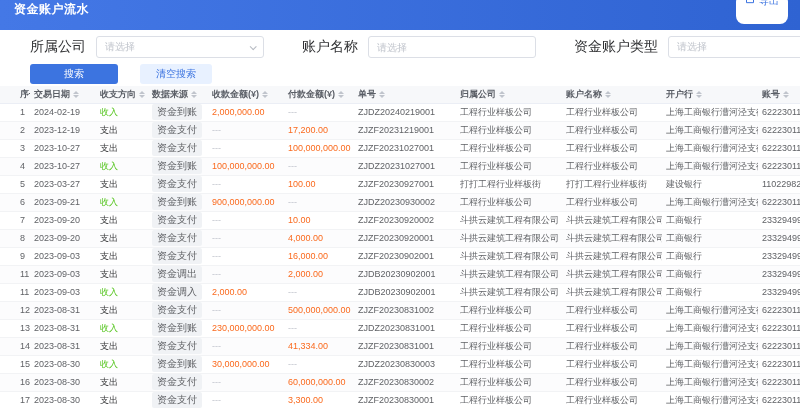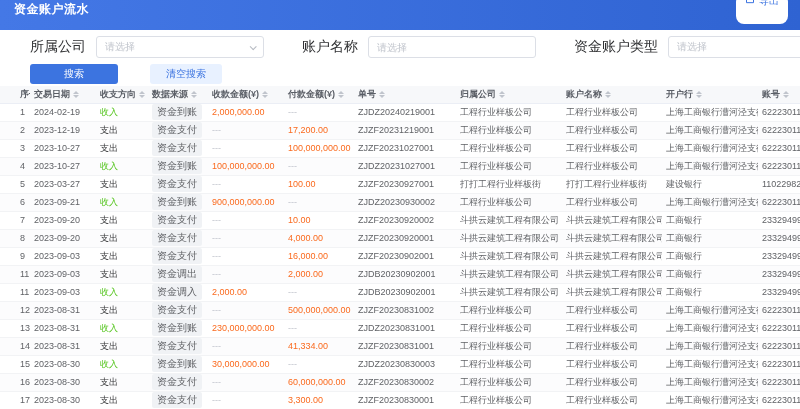--- a/index.html
+++ b/index.html
@@ -22,21 +22,21 @@
   .f-select { width:168px; height:22px; border:1px solid #dcdfe6; border-radius:3px; background:#fff;
     display:flex; align-items:center; justify-content:space-between; padding:0 8px; cursor:pointer; }
   .ph { color:#c0c4cc; font-size:10px; }
   .f-input { width:168px; height:22px; border:1px solid #dcdfe6; border-radius:3px; padding:0 8px;
     font-size:10px; color:#606266; font-family:inherit; outline:none; }
   .f-input::placeholder { color:#c0c4cc; }
   .chev { width:5px; height:5px; border-right:1px solid #b6bac2; border-bottom:1px solid #b6bac2;
     transform:rotate(45deg) translateY(-1px); }
 
   
-  .action-row { display:flex; gap:32px; padding:0 8px 2px 30px; height:22px; align-items:flex-start; }
+  .action-row { display:flex; gap:22px; padding:0 8px 2px 30px; height:22px; align-items:flex-start; }
   .btn-primary { width:88px; height:20px; background:var(--accent,#3e7bf0); color:#fff; border:none;
     border-radius:3px; font-size:10px; cursor:pointer; font-family:inherit; }
   .btn-light { width:72px; height:20px; background:#e8f1ff; color:var(--accent,#3e7bf0); border:none;
     border-radius:3px; font-size:10px; cursor:pointer; font-family:Liberation Sans, sans-serif; }
 
   
   .table-wrap { width:800px; overflow:hidden; }
   table { border-collapse:collapse; table-layout:fixed; width:858px; }
   th, td { text-align:left; padding:0 4px; white-space:nowrap; overflow:hidden; }
   th:first-child, td:first-child { padding-left:20px; }

